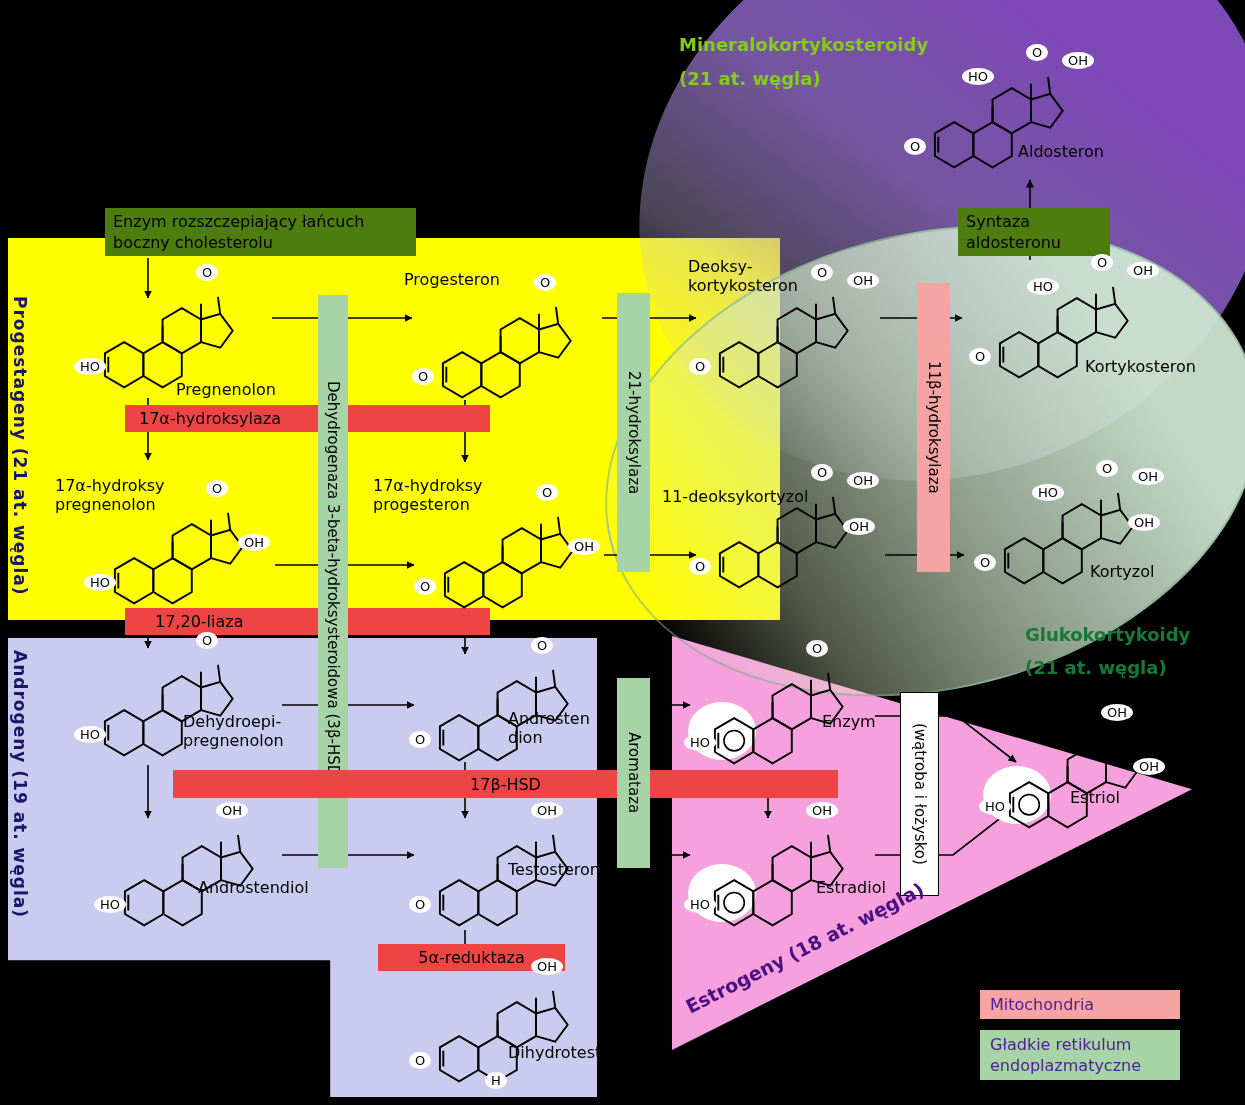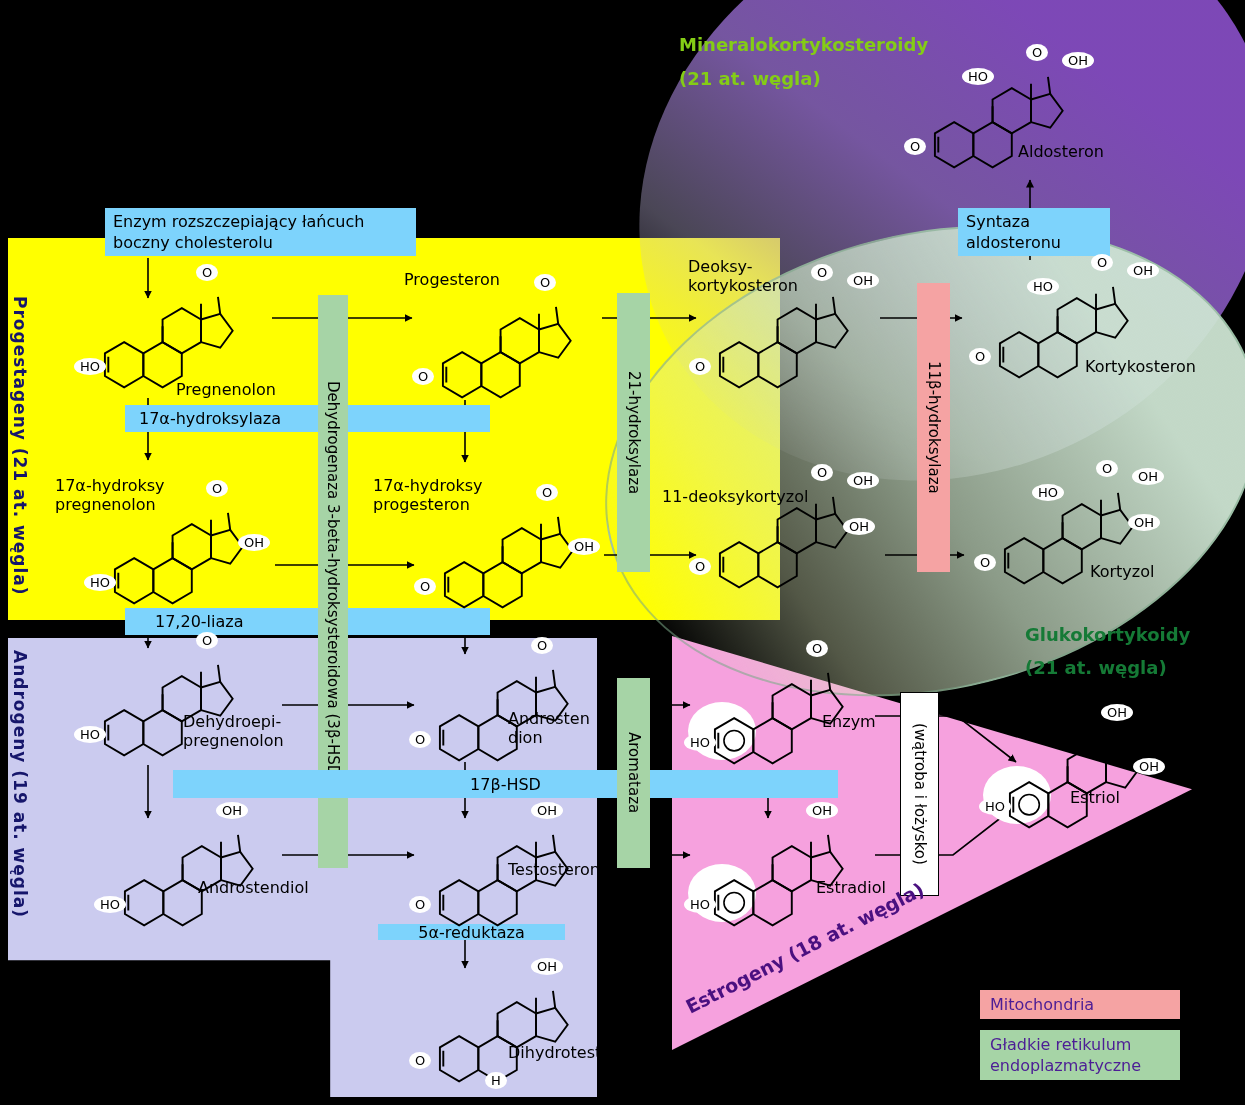--- a/index.html
+++ b/index.html
@@ -14,28 +14,28 @@
       clip-path:polygon(0 0,100% 37%,0 100%);}
   .region-purple{left:630px;top:-90px;width:650px;height:560px;border-radius:50%;z-index:2;
       transform:rotate(-28deg);
       background:linear-gradient(245deg,rgba(130,75,190,0.96) 28%,rgba(150,110,205,0.78) 52%,rgba(195,185,225,0.38) 74%,rgba(200,200,220,0) 92%);}
   .region-green{left:600px;top:233px;width:660px;height:452px;border-radius:50%;z-index:2;
       transform:rotate(-14deg);border:2px solid rgba(120,165,135,0.55);
       background:linear-gradient(250deg,rgba(205,228,210,0.95) 22%,rgba(205,228,200,0.68) 52%,rgba(218,230,185,0.38) 74%,rgba(210,225,190,0) 92%);}
   
   #arrows{left:0;top:0;z-index:4;}
   
-  .bar{position:absolute;background:#7dd3fc;z-index:5;font-size:16px;display:flex;align-items:center;}
+  .bar{position:absolute;background:#ef4444;z-index:5;font-size:16px;display:flex;align-items:center;}
   .bar .pad{padding-left:14px;}
   .bar.center{justify-content:center;}
   .vbar{position:absolute;background:#A6D4A6;z-index:5;display:flex;align-items:center;justify-content:center;}
   .vbar.pinkbg{background:#F5A3A3;}
   .vbar span{writing-mode:vertical-rl;font-size:15px;white-space:nowrap;}
   .box{position:absolute;z-index:5;font-size:16px;line-height:21px;padding:3px 8px;}
-  .box.pinkbg{background:#7dd3fc;}
+  .box.pinkbg{background:#4d7c0f;}
   .watroba{position:absolute;z-index:5;background:#fff;border:1px solid #000;display:flex;align-items:center;justify-content:center;}
   .watroba span{writing-mode:vertical-rl;font-size:15px;white-space:nowrap;}
   
   .struct{position:absolute;width:170px;height:130px;z-index:6;}
   .struct svg{position:absolute;left:0;top:0;overflow:visible;}
   .atom{position:absolute;background:#fff;border-radius:50%;padding:1px 6px;font-size:13px;line-height:15px;white-space:nowrap;z-index:2;}
   .a-bl{left:-16px;top:86px}.a-ml{left:42px;top:16px}.a-tr{left:106px;top:-8px}
   .a-tr2{left:142px;top:0px}.a-mr{left:138px;top:46px}.a-bc{left:60px;top:106px}
   .blob{position:absolute;left:-12px;top:54px;width:68px;height:58px;background:#fff;border-radius:50%;z-index:0;}
   
@@ -138,21 +138,21 @@
   </div>
 
   <div class="bar center" style="left:125px;top:770px;width:665px;height:28px;margin-left:48px;">
     <span>17β-HSD</span>
   </div>
 
   <div class="vbar" style="left:617px;top:678px;width:33px;height:190px;">
     <span>Aromataza</span>
   </div>
 
-  <div class="bar center" style="left:378px;top:924px;width:187px;height:16px;">
+  <div class="bar center" style="left:378px;top:944px;width:187px;height:27px;">
     <span>5α-reduktaza</span>
   </div>
 
   <div class="watroba" style="left:900px;top:692px;width:37px;height:202px;">
     <span>(wątroba i łożysko)</span>
   </div>
 
   <div class="struct" style="left:90px;top:272px">
     <svg viewBox="0 0 150 115" width="170" height="130">
         <use href="#ster"></use>

